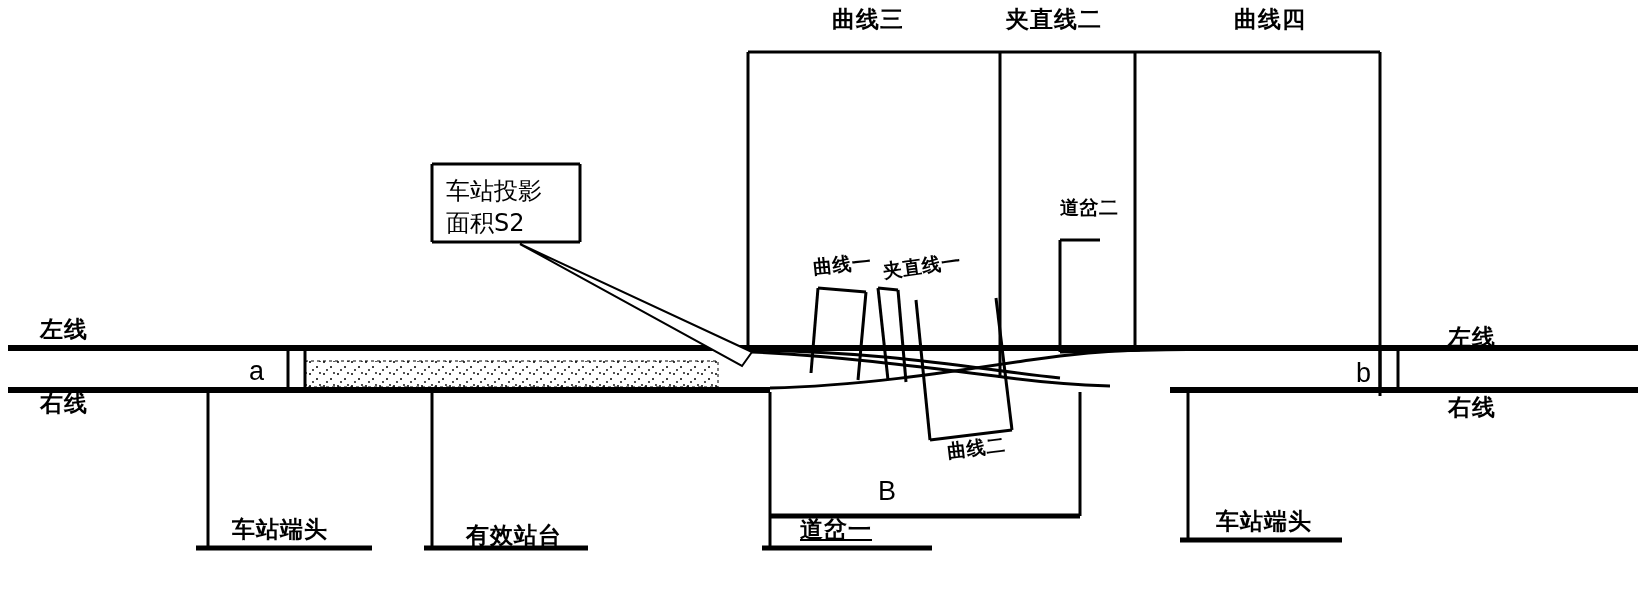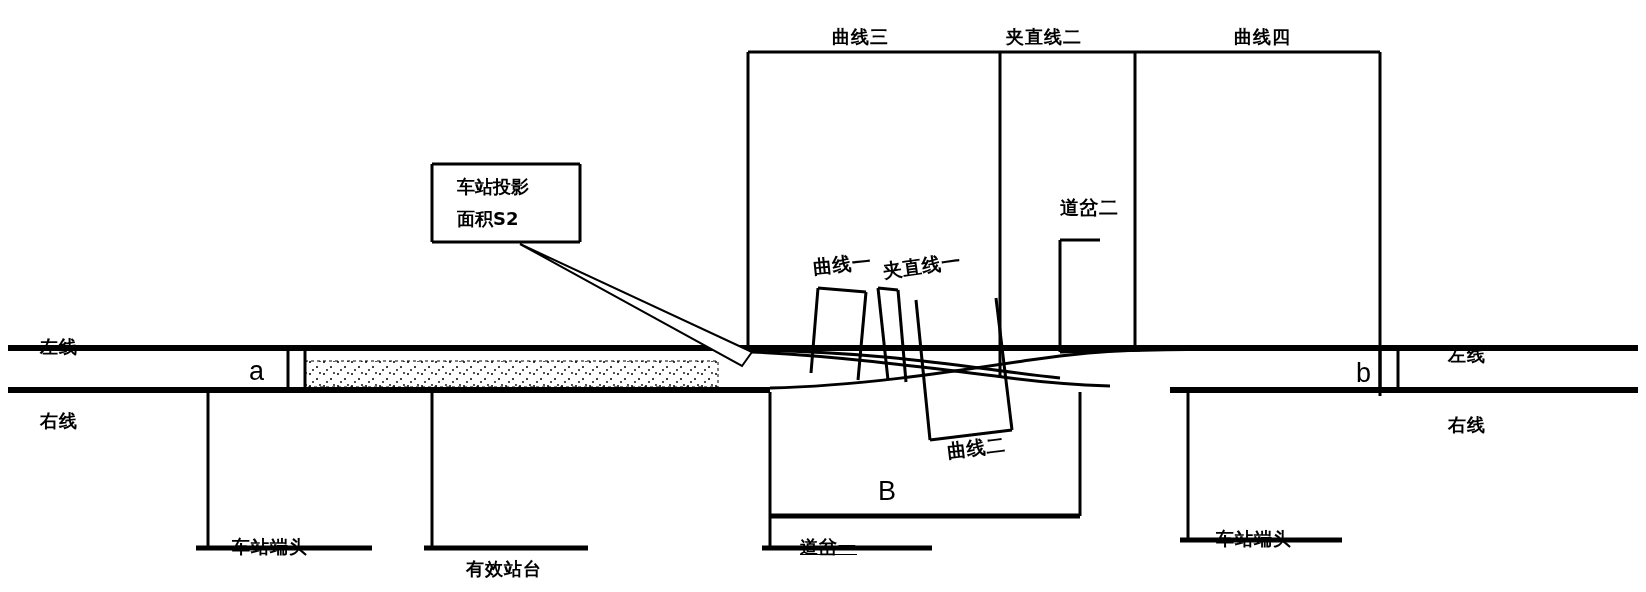--- a/index.html
+++ b/index.html
@@ -26,43 +26,41 @@
   }
   .lbl {
     position: absolute;
     color: #000000;
     font-weight: bold;
     white-space: nowrap;
     line-height: 1;
   }
   .cjk {
     font-family: "DejaVu Sans", "Liberation Sans", sans-serif;
-    font-size: 18px;
+    font-size: 23px;
     letter-spacing: 1px;
-    margin-top: 20px;
   }
   .cjk-sm {
     font-family: "DejaVu Sans", "Liberation Sans", sans-serif;
     font-size: 19px;
     letter-spacing: 0.5px;
   }
   .lat {
     font-family: "Liberation Sans", sans-serif;
     font-size: 27px;
     font-weight: normal;
   }
   .callout-text {
     position: absolute;
     color: #000;
-    font-weight: bold;
-    font-size: 18px;
+    font-weight: normal;
+    font-size: 24px;
     line-height: 1.25;
     text-align: left;
     white-space: pre;
-    margin-left: 11px;
   }
 </style>
 </head>
 <body>
 
 <div id="diagram-root">
 
   <svg id="diagram-svg" viewBox="0 0 1646 592">
     <defs>
       <pattern id="stipple" width="14" height="12" patternUnits="userSpaceOnUse">
@@ -191,21 +189,21 @@
   <div class="lbl cjk" style="left:832px; top:8px;">曲线三</div>
   <div class="lbl cjk" style="left:1006px; top:8px;text-align:center;">夹直线二</div>
   <div class="lbl cjk" style="left:1234px; top:8px;text-align:center;">曲线四</div>
 
   <div class="lbl cjk-sm" style="left:812px; top:258px; transform:rotate(-6deg); transform-origin:left top;">曲线一</div>
   <div class="lbl cjk-sm" style="left:882px; top:262px; transform:rotate(-8deg); transform-origin:left top;">夹直线一</div>
   <div class="lbl cjk-sm" style="left:946px; top:442px; transform:rotate(-7deg); transform-origin:left top;">曲线二</div>
   <div class="lbl cjk-sm" style="left:1060px; top:198px;text-align:center;">道岔二</div>
 
   <div class="lbl cjk" style="left:232px; top:518px;">车站端头</div>
-  <div class="lbl cjk" style="left:466px; top:540px;text-align:center;">有效站台</div>
+  <div class="lbl cjk" style="left:466px; top:524px;text-align:center;">有效站台</div>
   <div class="lbl cjk" style="left:800px; top:518px;text-decoration:underline;">道岔一</div>
   <div class="lbl cjk" style="left:1216px; top:510px;">车站端头</div>
 
   <div class="lbl lat" style="left:249px; top:358px;">a</div>
   <div class="lbl lat" style="left:1356px; top:360px;">b</div>
   <div class="lbl lat" style="left:878px; top:478px;">B</div>
 
   <div class="callout-text" style="left:446px; top:176px;">车站投影</div>
   <div class="callout-text" style="left:446px; top:208px;">面积S2</div>
 

